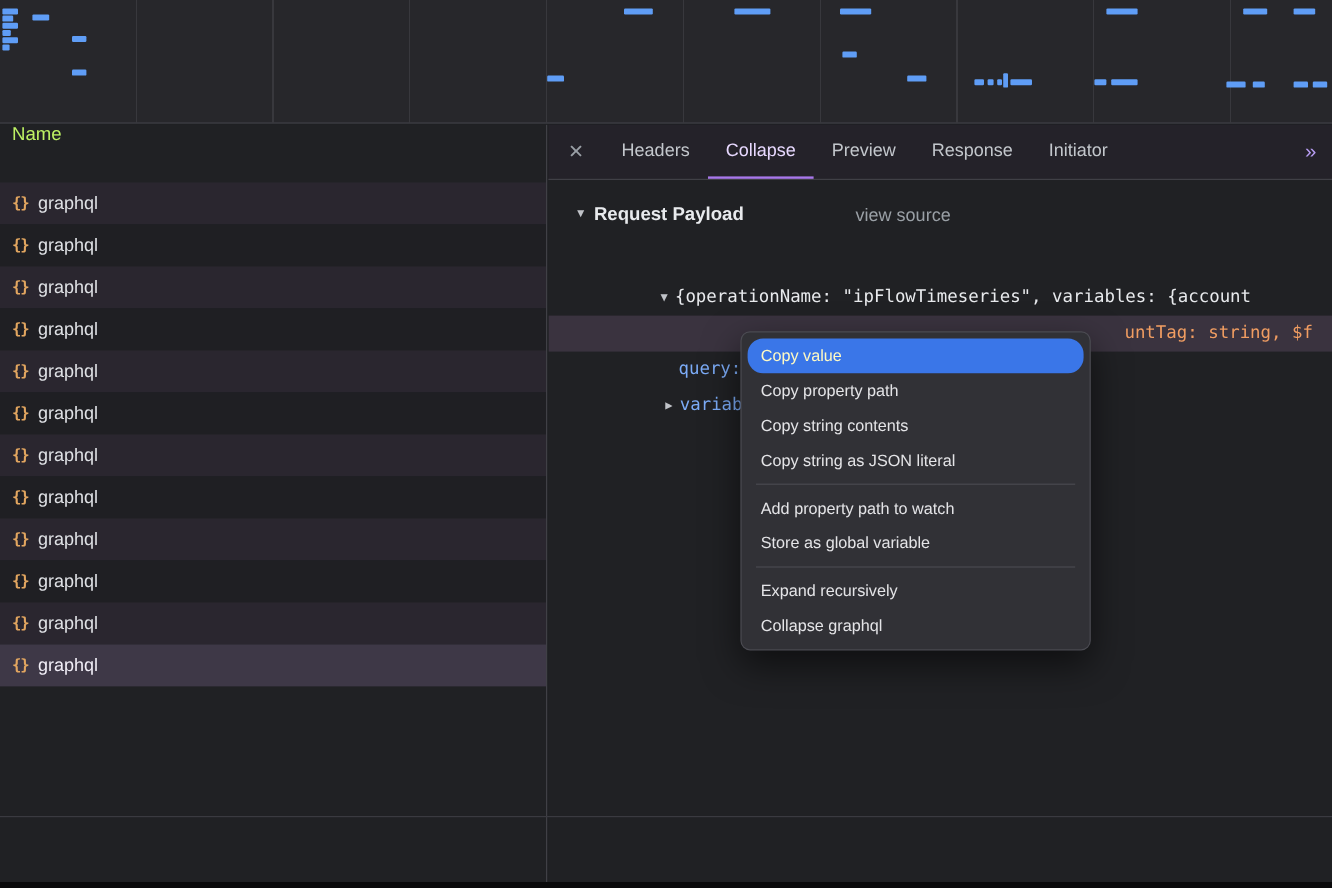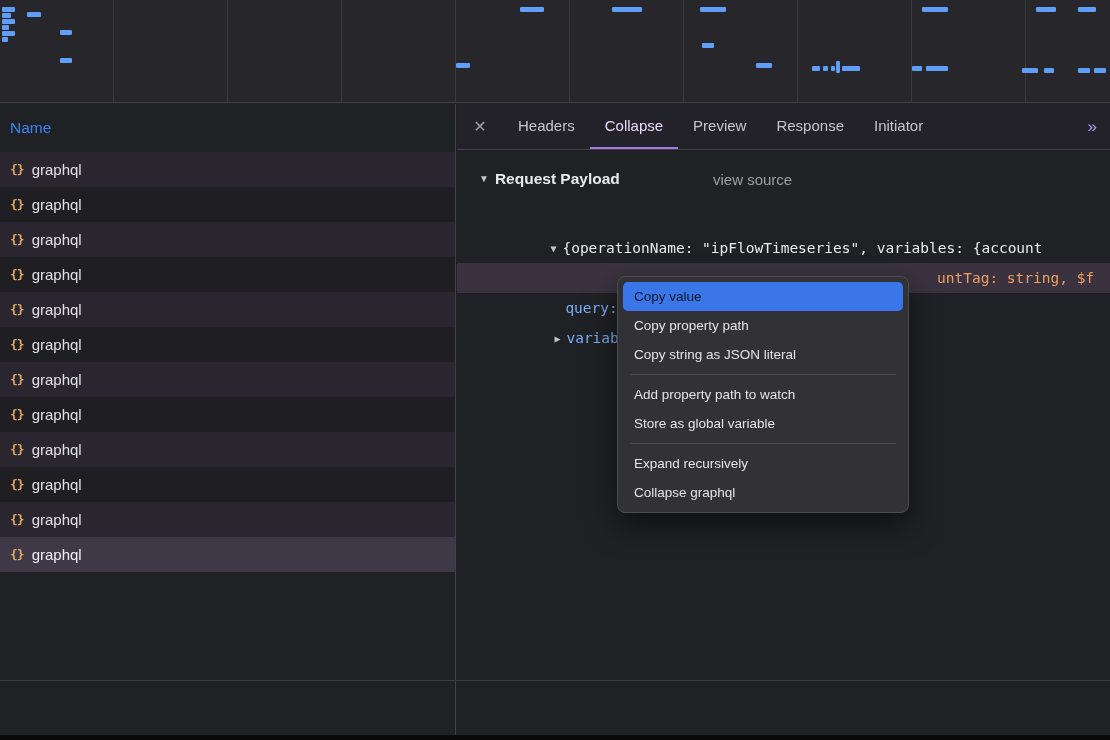--- a/index.html
+++ b/index.html
@@ -20,22 +20,22 @@
     border-bottom: 1px solid #404046;
   }
   .tbar { position:absolute; height:5px; background:#5f9df6; border-radius:1px; }
 
   
   #left-pane {
     position:absolute; left:0; top:104px; width:456px; bottom:5px;
     background:#202124; border-right:1px solid #404046;
   }
   .name-header {
-    height:48px; display:flex; align-items:center; padding-left:10px;
-    font-size:15.5px; color:#3b82f6;
+    height:48px; display:flex; align-items:flex-start; padding-left:10px;
+    font-size:15.5px; color:#bef264;
   }
   .rows { }
   .req-row {
     height:35px; display:flex; align-items:center; gap:8px;
     padding-left:10px; font-size:15px; color:#dfe1e5; cursor:default;
   }
   .rows .req-row:nth-child(odd)  { background:#2a262f; }
   .rows .req-row:nth-child(even) { background:#1f1f23; }
   .rows .req-row.selected { background:#3e3847; color:#f1eef7; }
   .req-icon {
@@ -104,21 +104,21 @@
   .menu {
     position:absolute; left:617px; top:276px; width:292px;
     background:#313136; border:1px solid #4b4b52; border-radius:8px;
     padding:5px 0; box-shadow:0 12px 30px rgba(0,0,0,.55);
     z-index:10; font-size:13.5px; color:#e4e4e7;
   }
   .menu-item {
     height:29px; line-height:29px; padding:0 11px; margin:0 5px;
     border-radius:5px; white-space:nowrap; cursor:default;
   }
-  .menu-item.hl { background:#3a76e8; color:#0f172a; }
+  .menu-item.hl { background:#3a76e8; color:#fef9c3;border-radius:13px; }
   .menu-sep { height:1px; background:#4a4a50; margin:5px 12px; }
 </style>
 </head>
 <body>
 
 <div id="overview">
     <div class="tbar" style="left: 2px; top: 7px; width: 13px;"></div>
     <div class="tbar" style="left: 2px; top: 13px; width: 9px;"></div>
     <div class="tbar" style="left: 2px; top: 19px; width: 13px;"></div>
     <div class="tbar" style="left: 2px; top: 25px; width: 7px;"></div>
@@ -243,20 +243,21 @@
     </div>
   </div>
 </div>
 
 <div id="hline"></div>
 <div id="bottom-bar"></div>
 
 <div class="menu">
     <div class="menu-item hl">Copy value</div>
     <div class="menu-item">Copy property path</div>
+    <div class="menu-item">Copy string contents</div>
     <div class="menu-item">Copy string as JSON literal</div>
     <div class="menu-sep"></div>
     <div class="menu-item">Add property path to watch</div>
     <div class="menu-item">Store as global variable</div>
     <div class="menu-sep"></div>
     <div class="menu-item">Expand recursively</div>
     <div class="menu-item">Collapse graphql</div>
   </div>
 
 </body></html>

